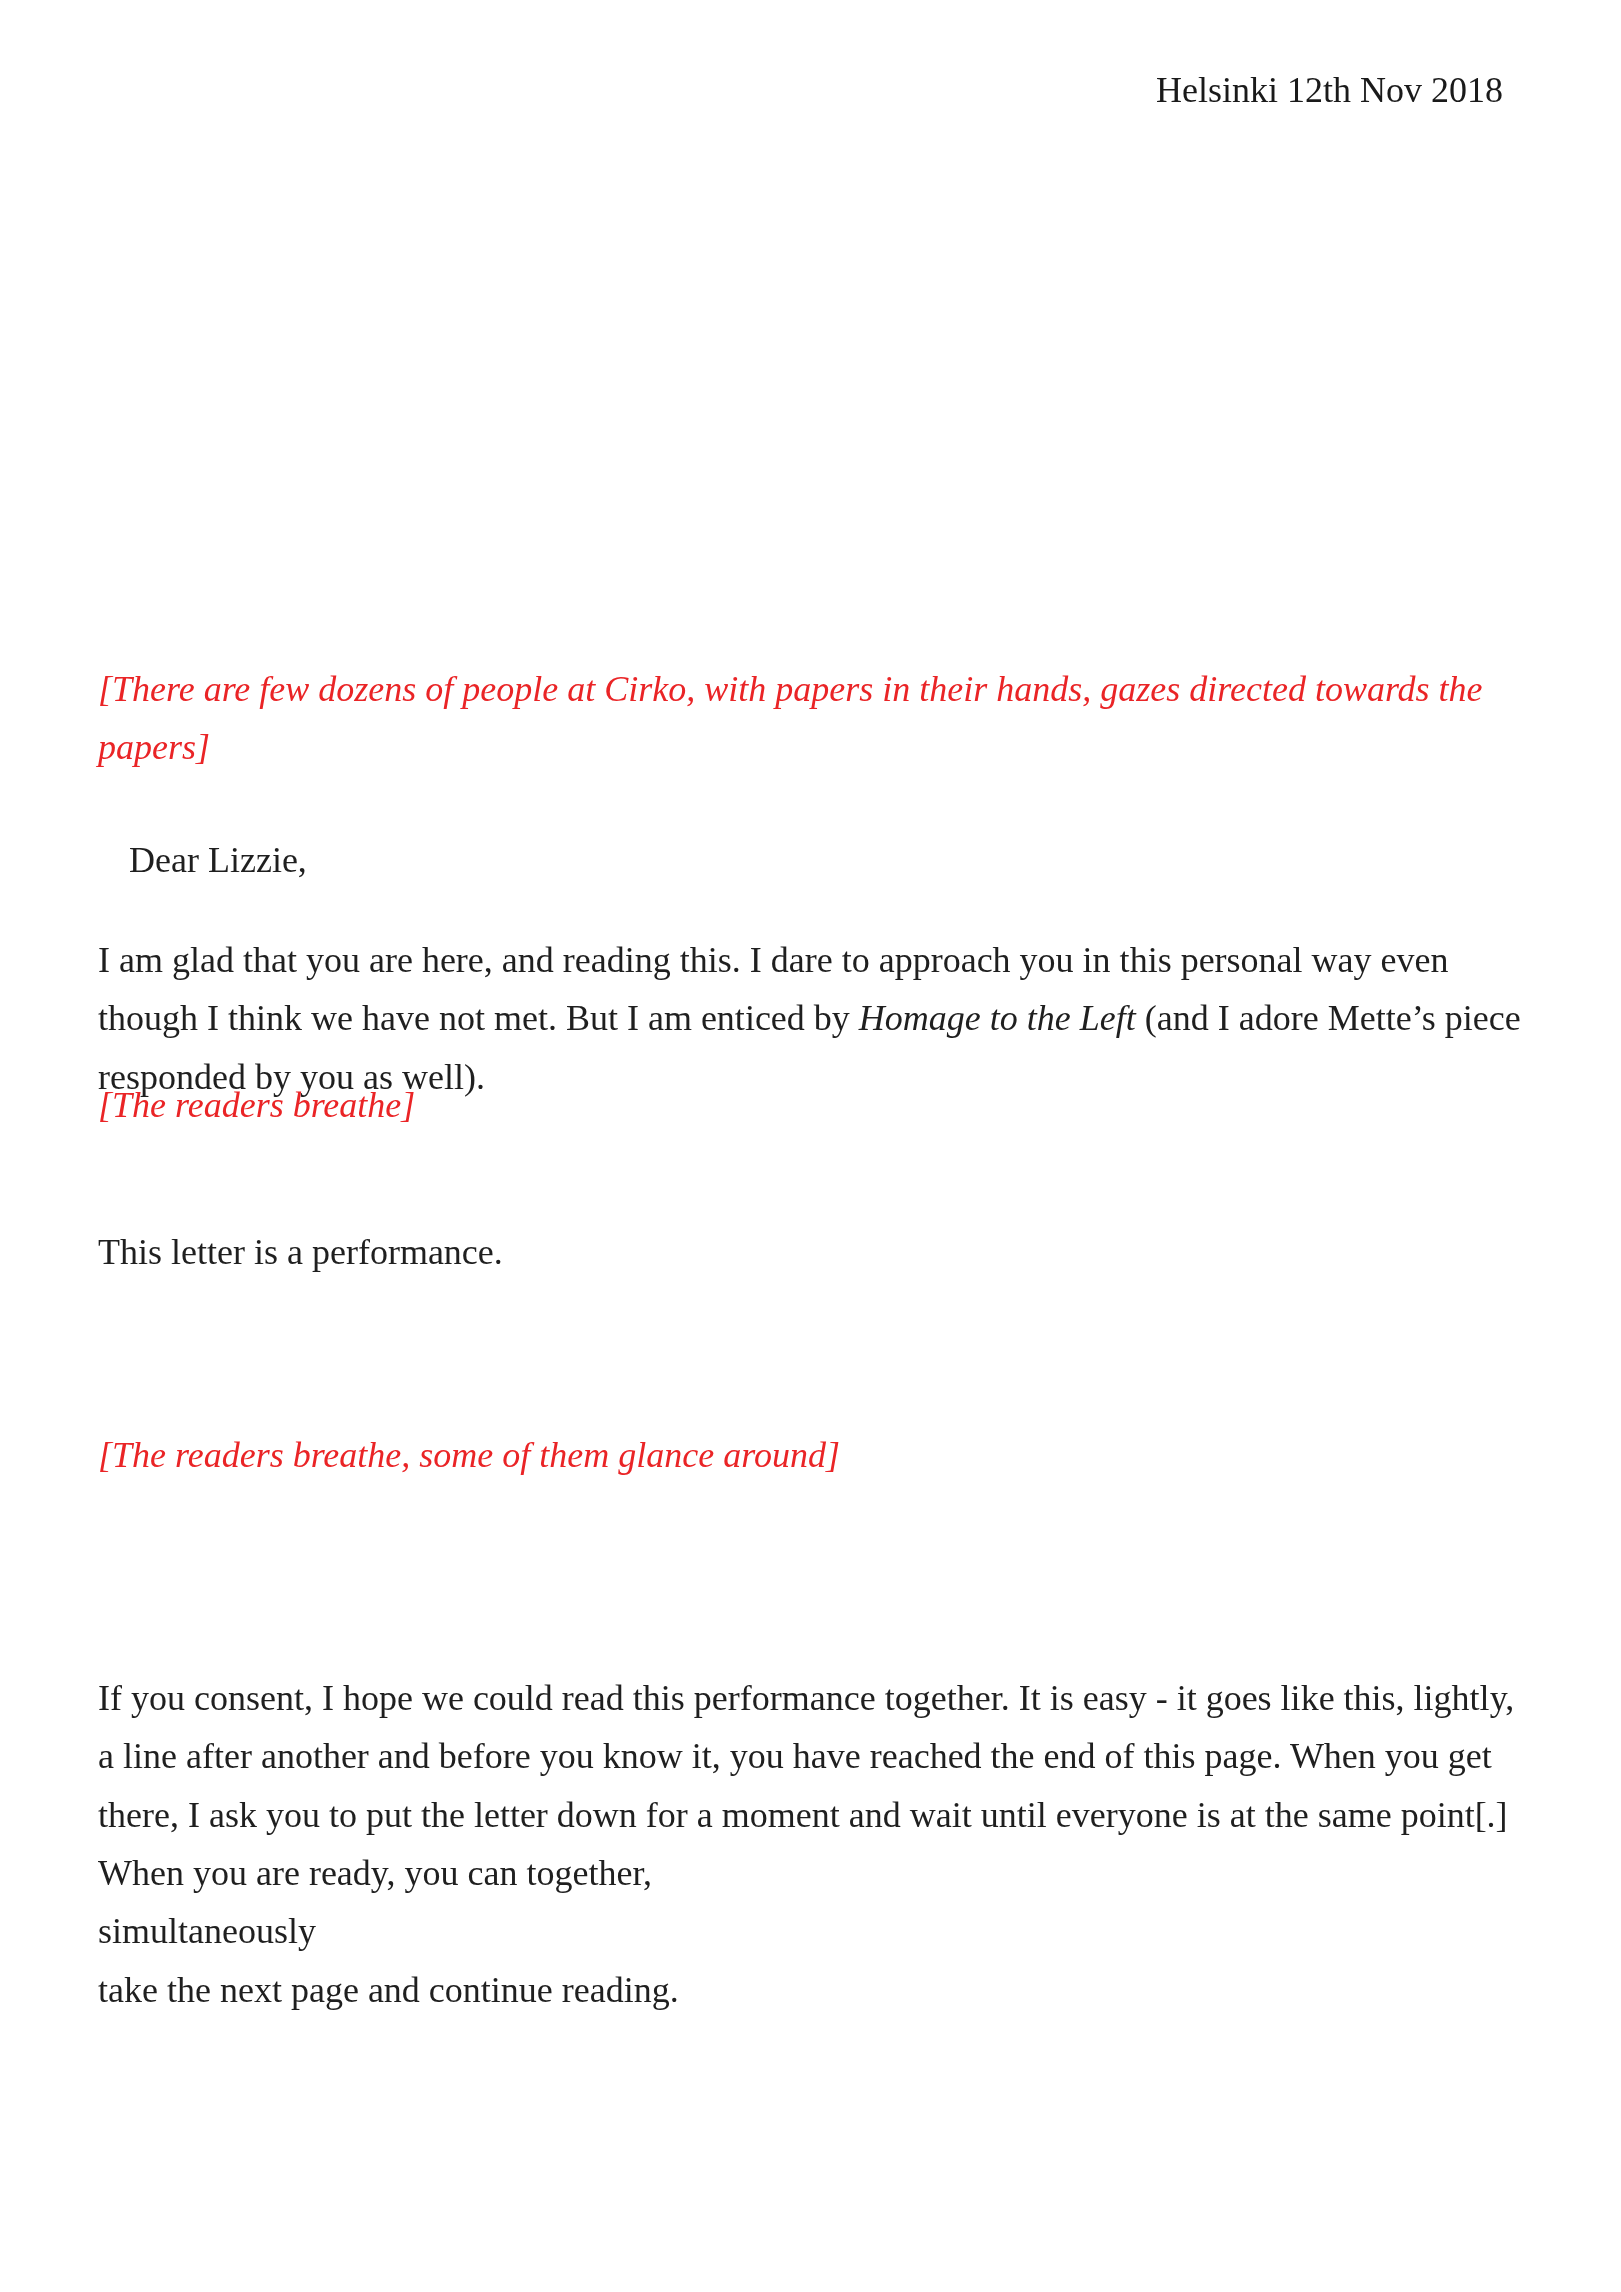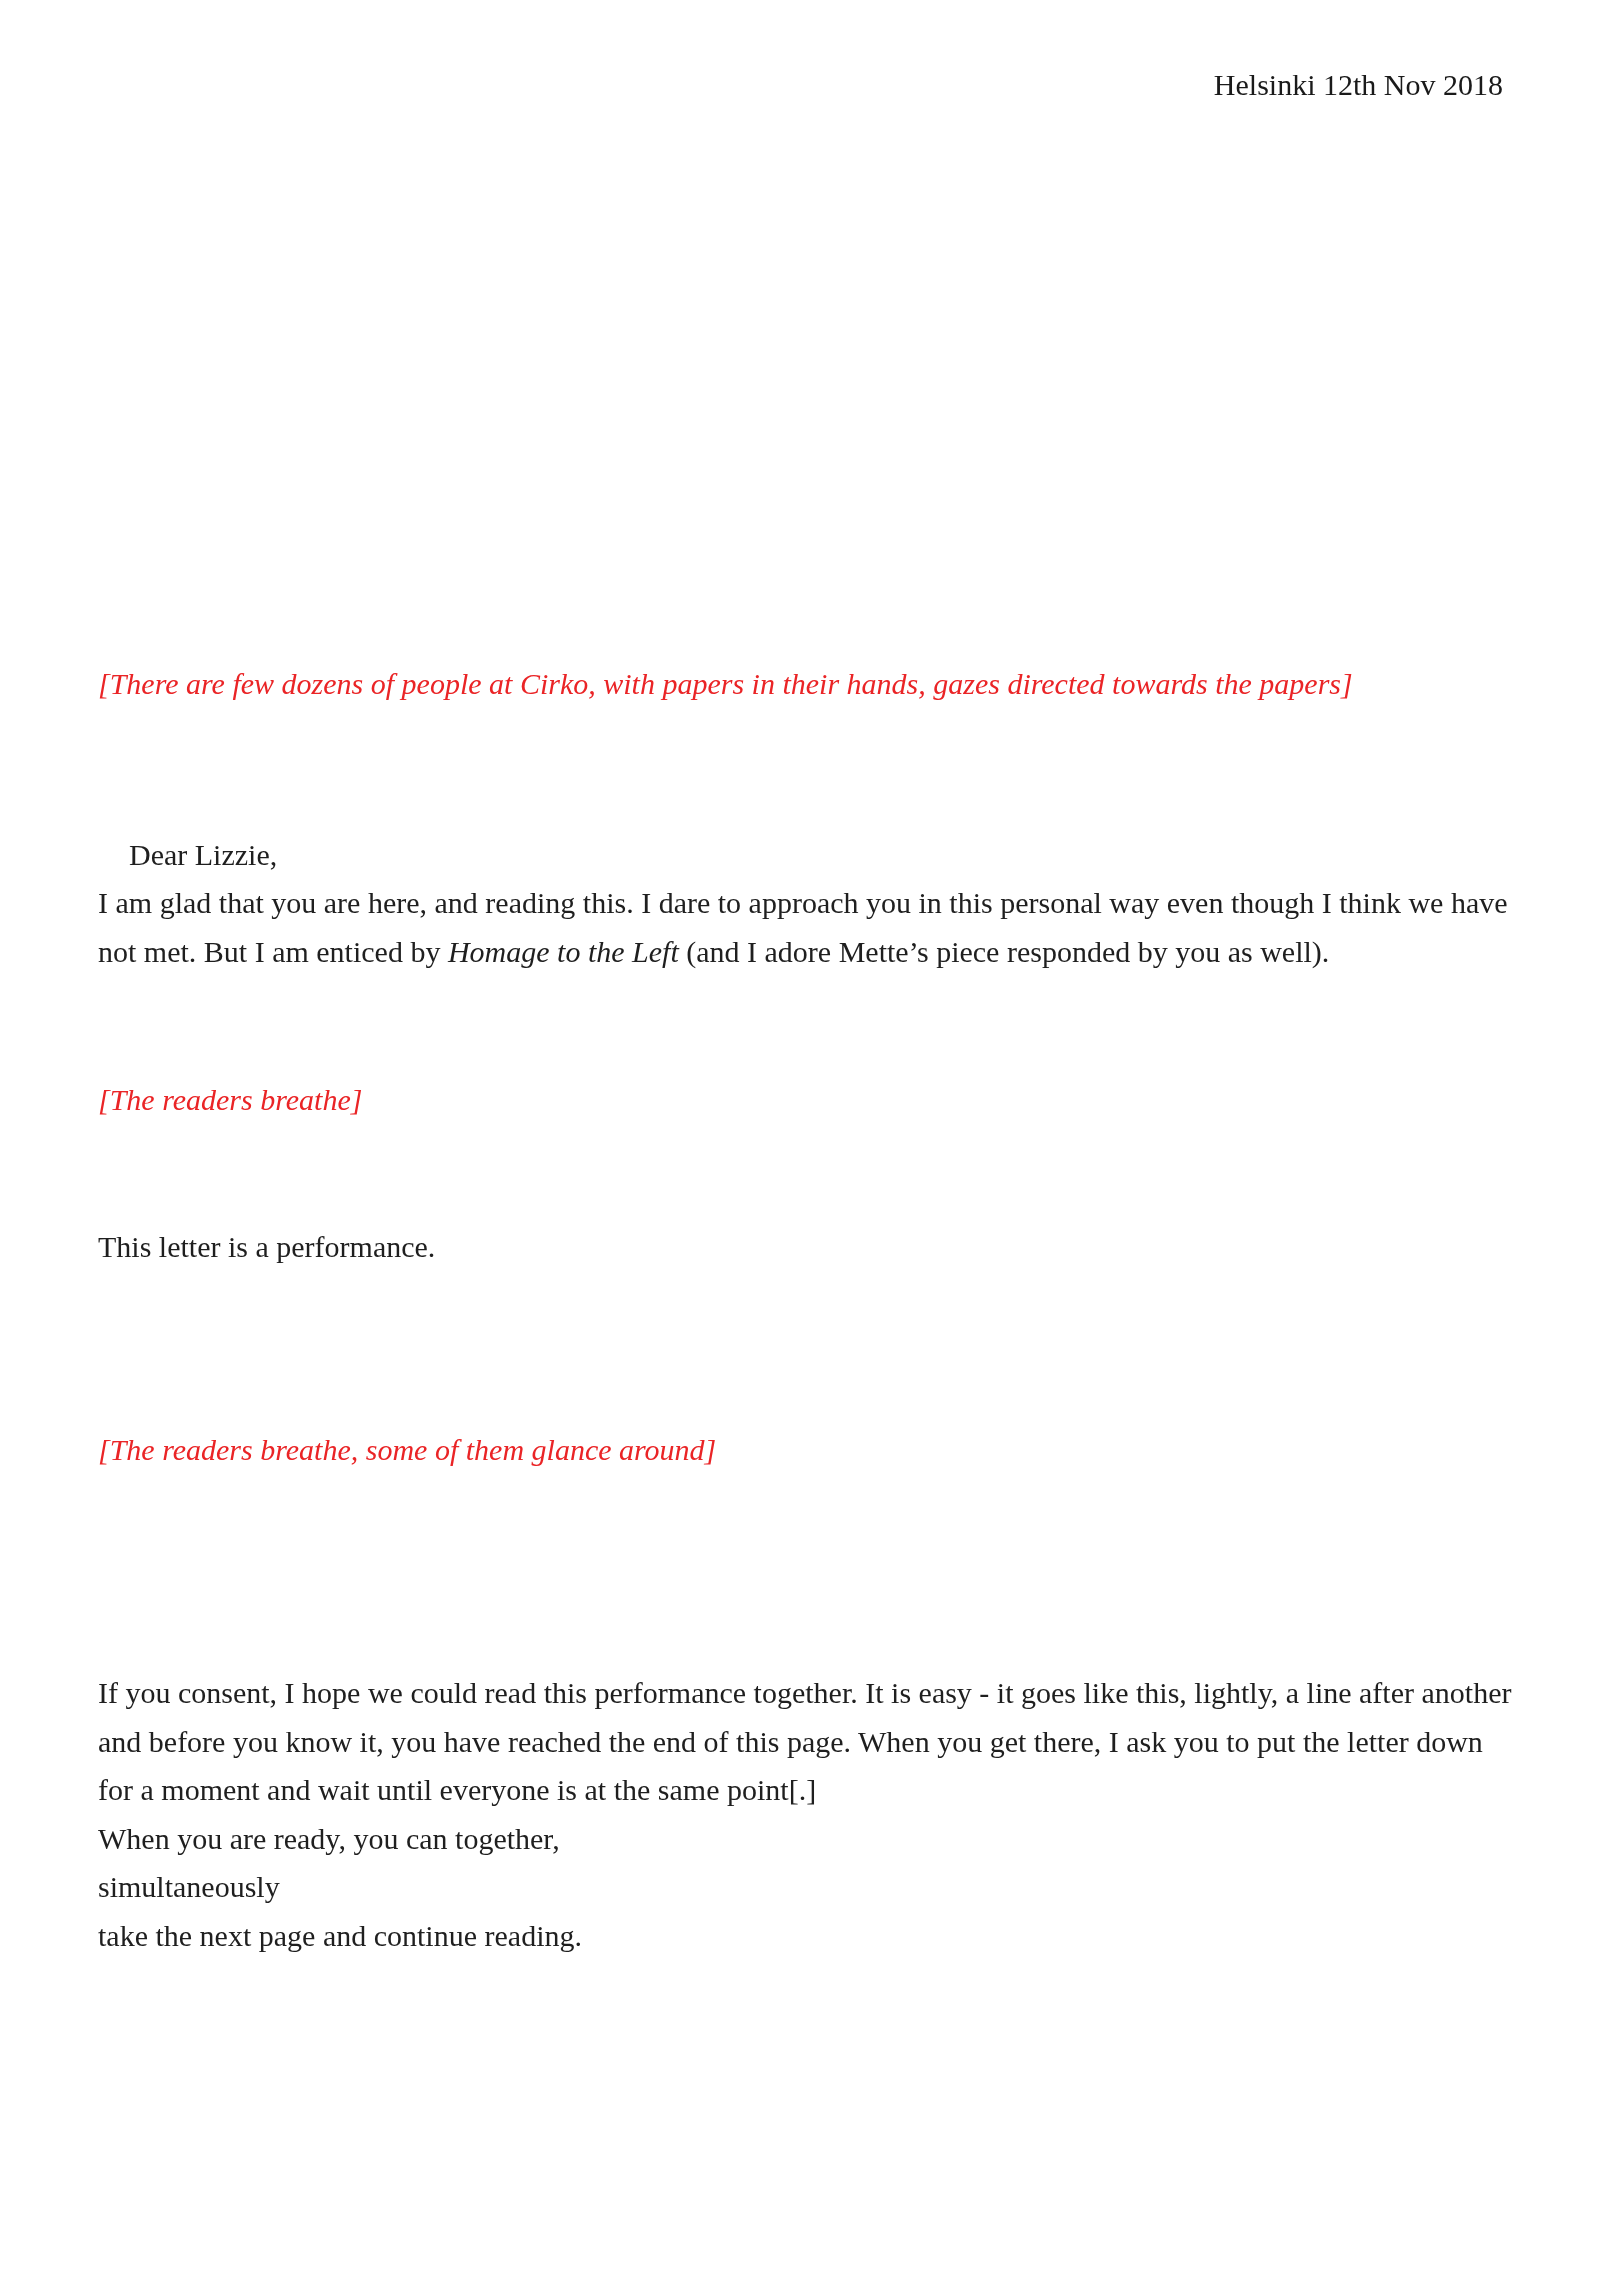--- a/index.html
+++ b/index.html
@@ -7,21 +7,21 @@
     padding: 0;
     background: #ffffff;
   }
   .page {
     position: relative;
     width: 1621px;
     height: 2107px;
     background: #ffffff;
     font-family: "Liberation Serif", "DejaVu Serif", serif;
     color: #1a1a1a;
-    font-size: 30px;
+    font-size: 36px;
     overflow: hidden;
   }
   .block {
     position: absolute;
     left: 98px;
     width: 1423px;
     line-height: 1.62;
   }
   .dateline {
     position: absolute;
@@ -53,21 +53,21 @@
 <body>
 
 <div class="page">
 
   <div class="block dateline">Helsinki 12th Nov 2018</div>
 
   <div class="block stage-direction" style="top: 618px; margin-top: 42px;">[There are few dozens of people at Cirko, with papers in their hands, gazes directed towards the papers]</div>
 
   <div class="block body-text" style="top: 831px; margin-left: 31px;">Dear Lizzie,</div>
 
-  <div class="block body-text" style="top: 879px;">
+  <div class="block body-text" style="top: 931px;">
     <span>I am glad that you are here, and reading this. I dare to approach you in this personal way even though I think we have not met. But I am enticed by </span><span class="work-title">Homage to the Left</span><span> (and I adore Mette’s piece responded by you as well).</span>
   </div>
 
   <div class="block stage-direction" style="top: 1076px;">[The readers breathe]</div>
 
   <div class="block body-text line-block" style="top: 1223px;">
     <div>This letter is a performance.</div>
   </div>
 
   <div class="block stage-direction" style="top: 1426px;">[The readers breathe, some of them glance around]</div>

